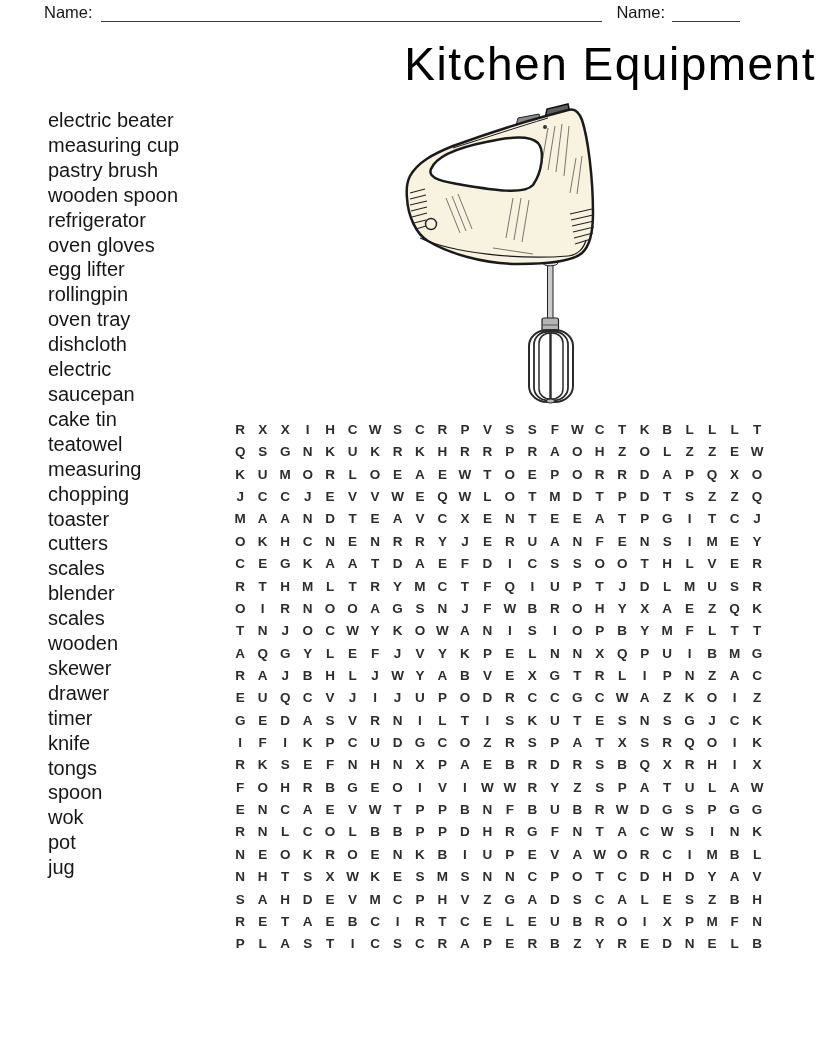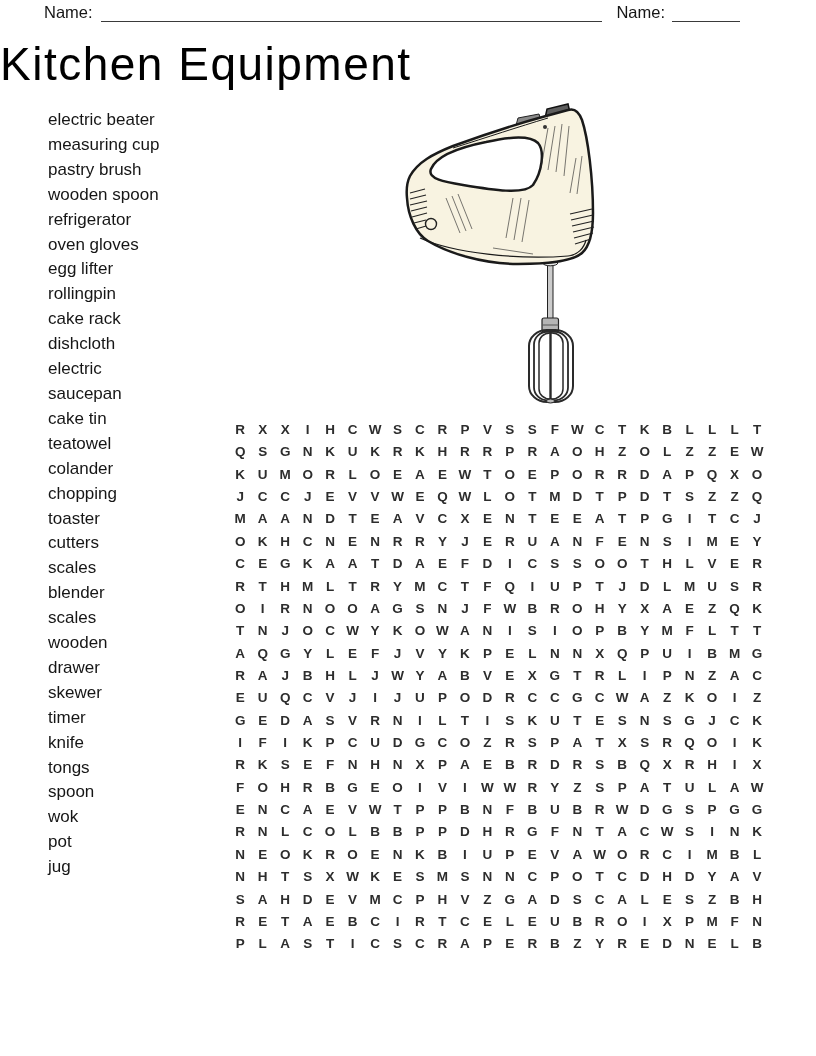--- a/index.html
+++ b/index.html
@@ -12,27 +12,27 @@
     position:absolute;top:2px;left:44px;right:76px;height:20px;
     display:flex;align-items:flex-end;font-size:16.5px;color:#161616;
   }
   .hdr-label{line-height:20px;white-space:nowrap;}
   .blank{border-bottom:1.6px solid #3a3a3a;height:17px;}
   .name-blank{flex:1;margin:0 14px 0 8px;}
   .date-blank{width:68px;margin-left:7px;}
   
   .title{
     position:absolute;top:40px;left:0;width:816px;margin:0;
-    text-align:left;font-size:46px;font-weight:400;letter-spacing:1.5px;
+    text-align:right;font-size:46px;font-weight:400;letter-spacing:1.5px;
     color:#000;line-height:1.05;
   }
   
   .word-list{
     position:absolute;left:48px;top:108px;width:190px;
-    font-size:17px;line-height:24.9px;color:#161616;
+    font-size:20px;line-height:24.9px;color:#161616;
   }
   
   .grid{position:absolute;left:229px;top:419px;}
   .grid-row{display:flex;height:22.37px;}
   .cell{
     width:22.48px;text-align:center;font-size:13.5px;font-weight:600;
     color:#2d2d2d;line-height:22.37px;letter-spacing:0;
   }
   
   .mixer{position:absolute;left:398px;top:98px;width:210px;height:310px;}
@@ -54,36 +54,36 @@
 
 <div class="word-list">
     <div>electric beater</div>
     <div>measuring cup</div>
     <div>pastry brush</div>
     <div>wooden spoon</div>
     <div>refrigerator</div>
     <div>oven gloves</div>
     <div>egg lifter</div>
     <div>rollingpin</div>
-    <div>cake rack</div>
+    <div>oven tray</div>
     <div>dishcloth</div>
     <div>electric</div>
     <div>saucepan</div>
     <div>cake tin</div>
     <div>teatowel</div>
-    <div>colander</div>
+    <div>measuring</div>
     <div>chopping</div>
     <div>toaster</div>
     <div>cutters</div>
     <div>scales</div>
     <div>blender</div>
     <div>scales</div>
     <div>wooden</div>
+    <div>skewer</div>
     <div>drawer</div>
-    <div>skewer</div>
     <div>timer</div>
     <div>knife</div>
     <div>tongs</div>
     <div>spoon</div>
     <div>wok</div>
     <div>pot</div>
     <div>jug</div>
   </div>
 
 <div class="mixer">

